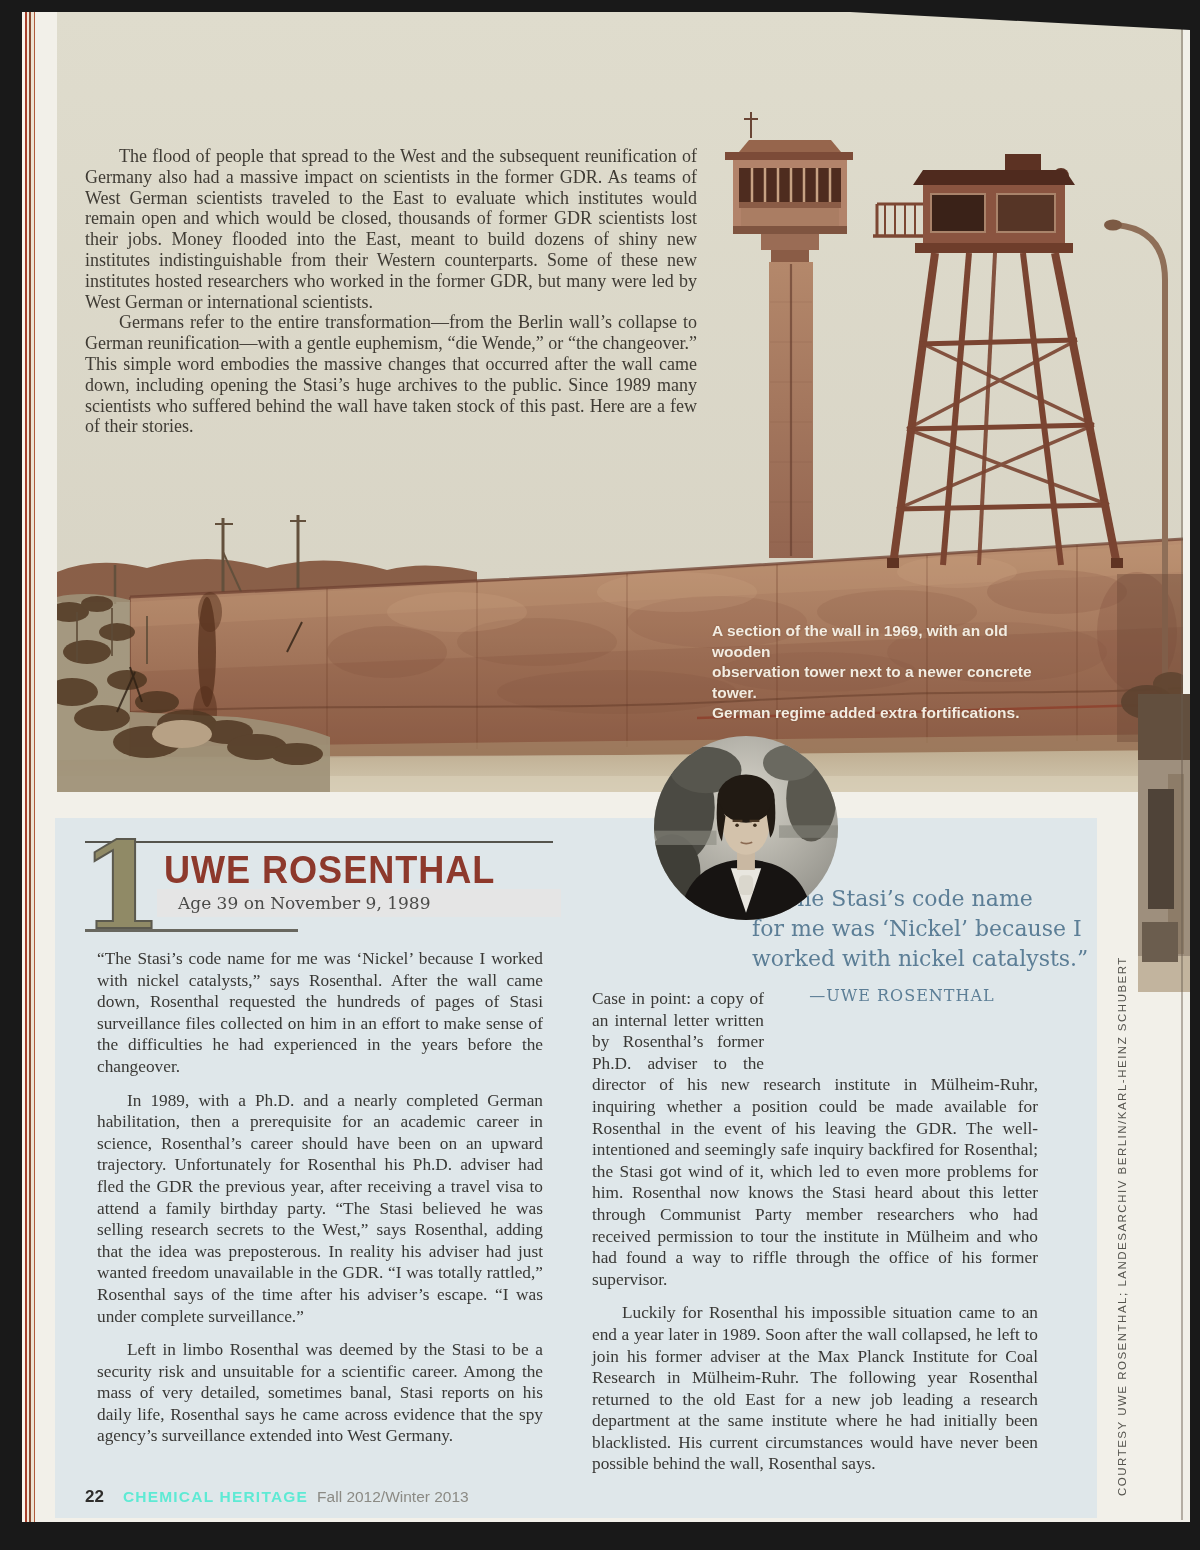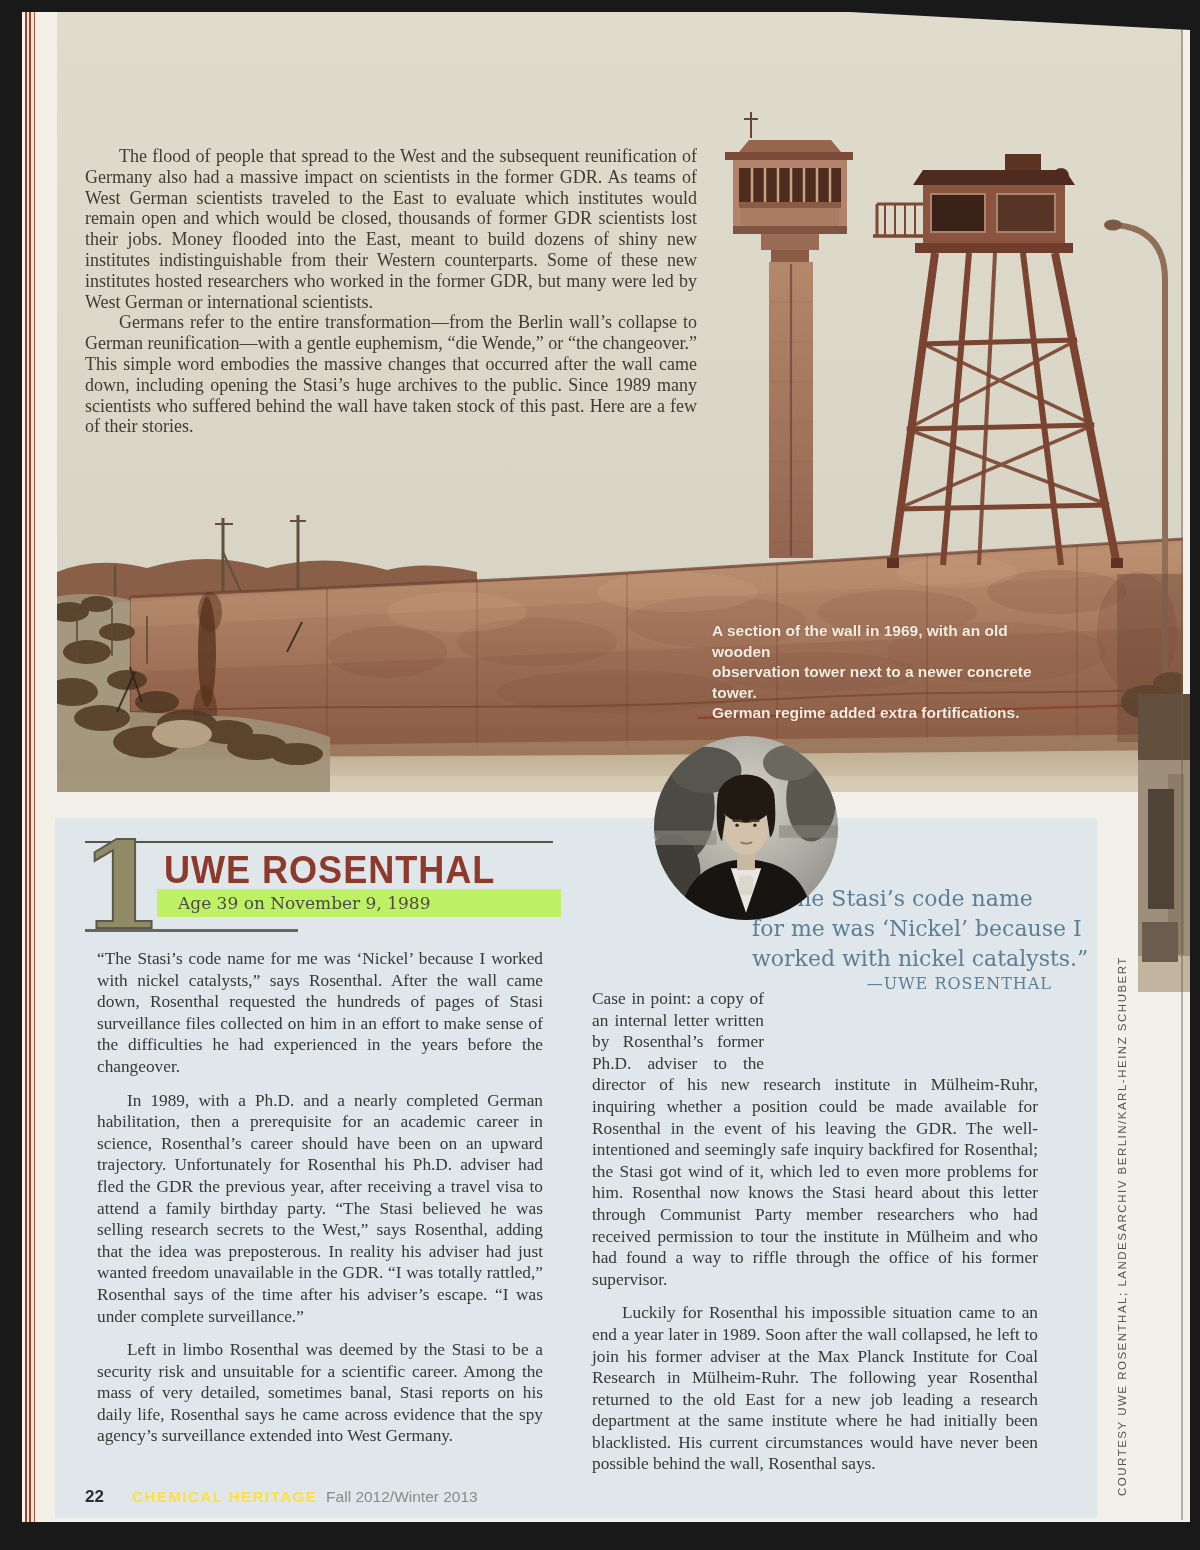--- a/index.html
+++ b/index.html
@@ -39,52 +39,52 @@
   
   .panel{left:55px;top:818px;width:1042px;height:700px;background:#dfe7ea;}
 
   .rule-top{left:85px;top:841px;width:468px;height:2px;background:#55544d;z-index:3;}
   .numeral{left:80px;top:840px;z-index:3;font-family:"DejaVu Serif",serif;font-weight:bold;
     font-size:120px;line-height:92px;color:#908a66;-webkit-text-stroke:2px #5b594e;}
   .numeral-rule{left:85px;top:929px;width:213px;height:3px;background:#68675f;z-index:3;}
   .sec-title{left:164px;top:849px;z-index:3;font-family:"Liberation Sans",sans-serif;
     font-weight:bold;font-size:38px;letter-spacing:1px;color:#8d392c;
     transform:scaleX(.95);transform-origin:left top;white-space:nowrap;}
-  .age-strip{left:157px;top:889px;width:396px;height:28px;background:#bef264;z-index:3;padding-left:8px;}
+  .age-strip{left:157px;top:889px;width:396px;height:28px;background:#e5e5e5;z-index:3;padding-left:8px;}
   .age-strip span{display:block;padding-left:13px;font-family:"DejaVu Serif",serif;
     font-size:17px;line-height:28px;color:#4b4b49;}
 
   
   .portrait{left:654px;top:736px;width:184px;height:184px;z-index:5;}
 
   
   .pullquote{left:752px;top:884px;width:300px;z-index:4;text-align:center;
     font-family:"DejaVu Serif",serif;color:#5c7e96;}
   .pullquote .ln{font-size:22px;line-height:30px;white-space:nowrap;}
-  .pullquote .attr{text-align:right;font-size:16px;letter-spacing:1px;}
+  .pullquote .attr{margin-top:12px;font-size:16px;letter-spacing:1px;}
 
   
   .col{z-index:3;width:470px;font-size:17.3px;line-height:21.6px;text-align:justify;
     color:#393835;}
   .col p{margin:12px;}
   .col p.ind{text-indent:30px;}
   .col-left{left:85px;top:936px;}
   .col-right{left:580px;top:976px;}
   .quote-spacer{float:right;width:272px;height:84px;margin-left:14px;}
 
   
   .intro{left:85px;top:146px;width:612px;z-index:2;font-size:18px;line-height:20.8px;
     text-align:justify;color:#3f3b34;}
   .intro p{margin:0;text-indent:34px;}
 
   
   .footer{left:85px;top:1487px;z-index:3;display:flex;align-items:baseline;
     font-family:"Liberation Sans",sans-serif;}
   .footer .pnum{font-weight:bold;font-size:17px;color:#2e2d2b;}
-  .footer .mag{font-weight:bold;font-size:15.5px;letter-spacing:1.2px;color:#fde047;margin-left:28px;}
+  .footer .mag{font-weight:bold;font-size:15.5px;letter-spacing:1.2px;color:#5eead4;margin-left:19px;}
   .footer .issue{font-size:15.5px;color:#8b8a84;margin-left:9px;}
 
   
   .credit{left:1116px;top:1056px;width:20px;height:440px;z-index:3;
     font-family:"Liberation Sans",sans-serif;font-size:11.5px;letter-spacing:1.5px;
     color:#55544e;writing-mode:vertical-rl;transform:rotate(180deg);white-space:nowrap;}
 </style>
 </head>
 <body>
 

